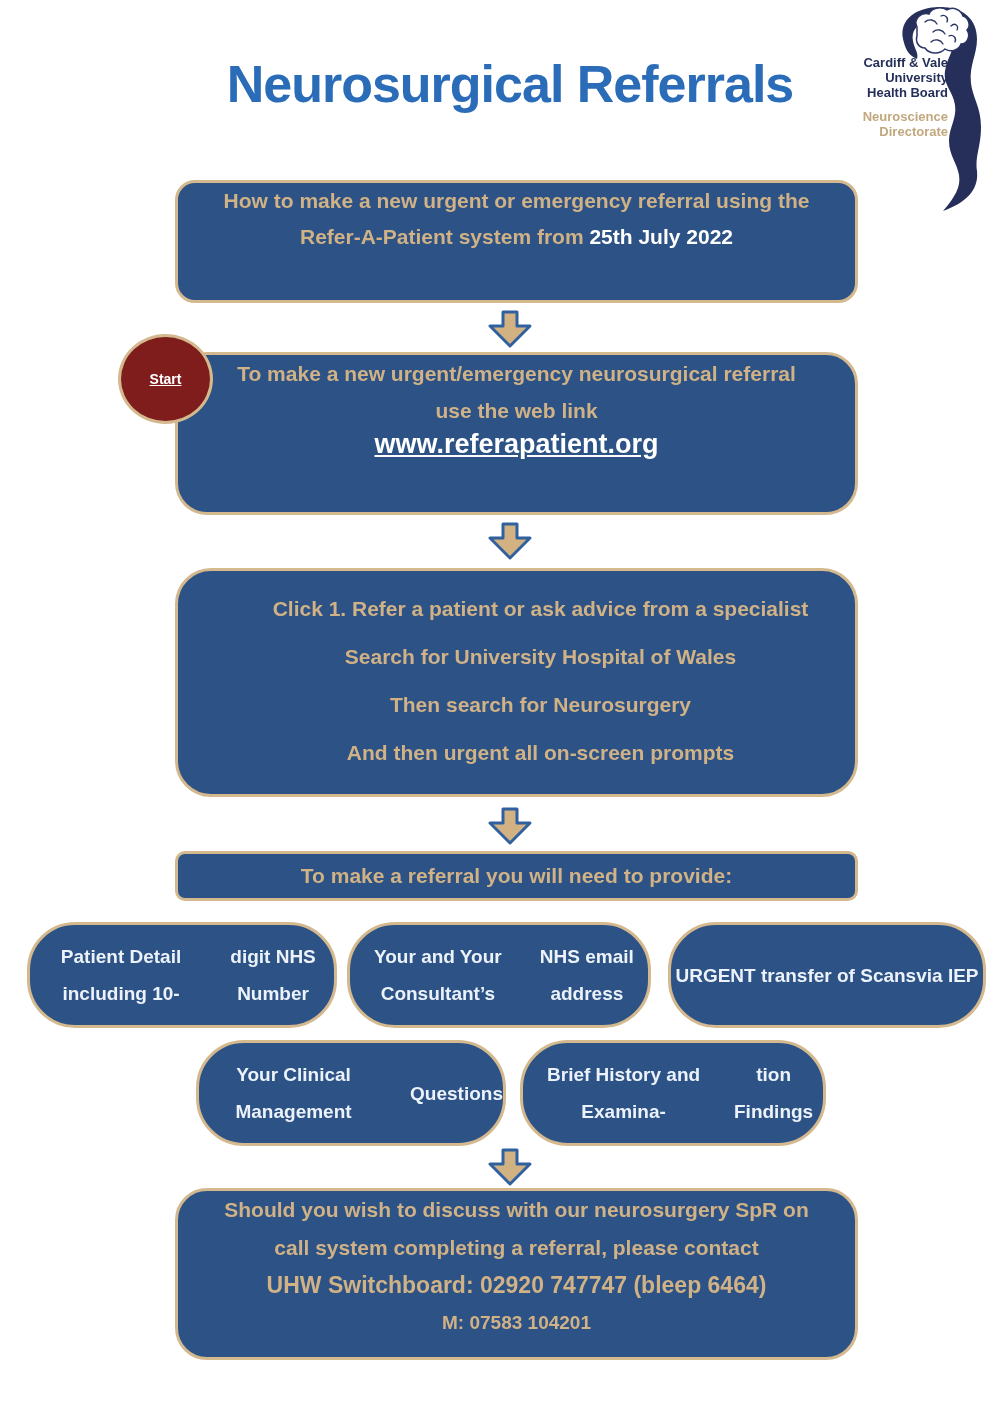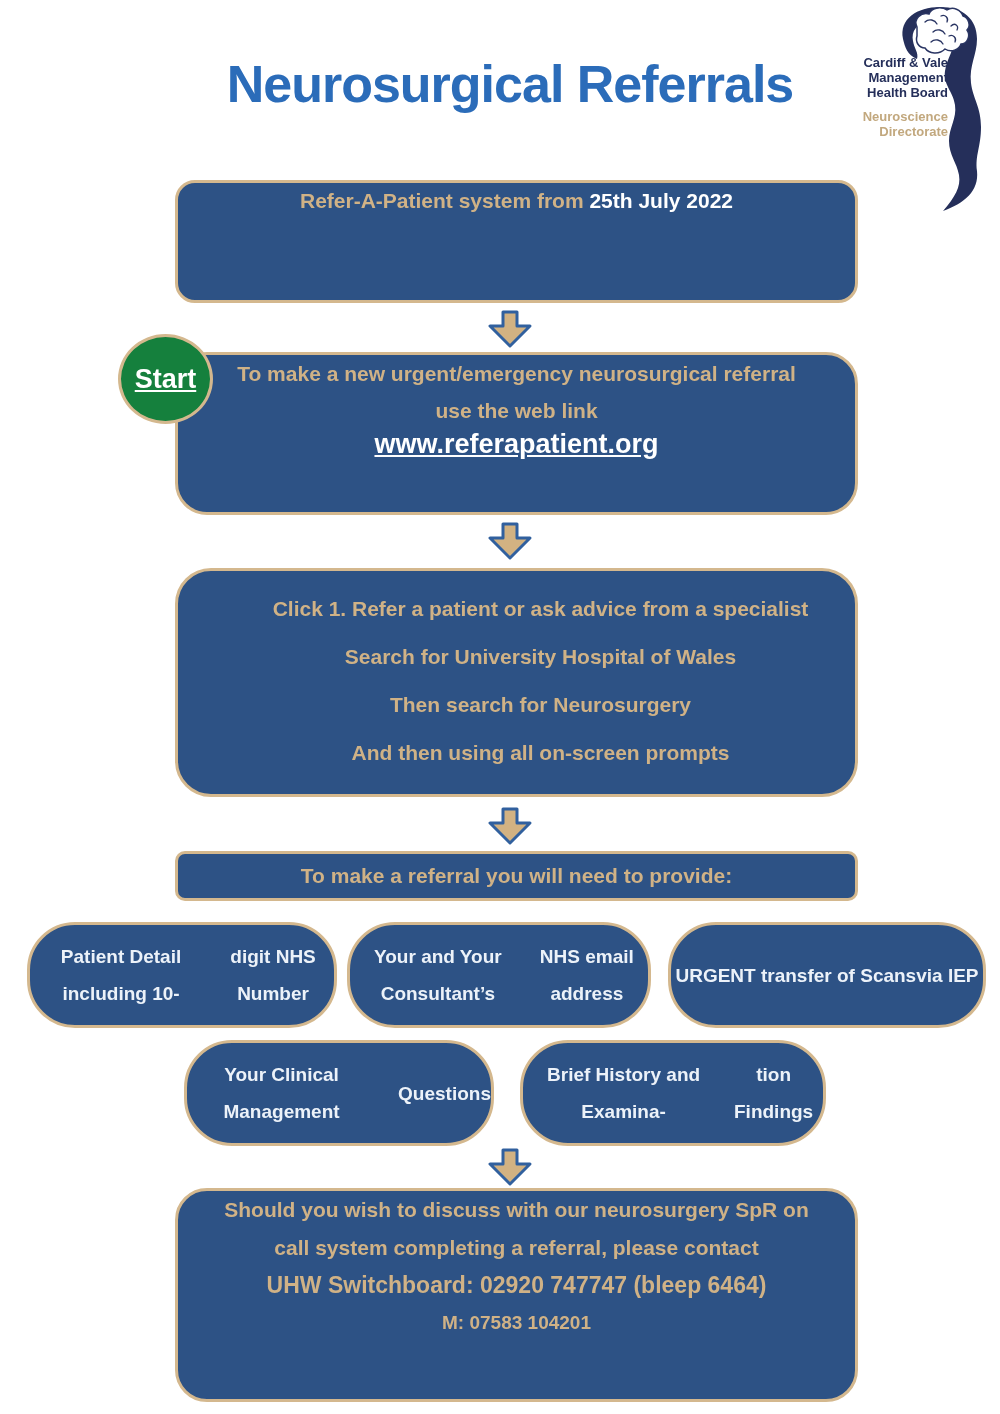--- a/index.html
+++ b/index.html
@@ -31,22 +31,22 @@
     background:#2D5285; border:3px solid #D4B88E;
     color:#D0B286; text-align:center; font-size:21px;
   }
   #intro-box   { top:180px;  height:123px; border-radius:20px; }
   .intro-line1 { margin-top:16px; line-height:36px; }
   .intro-line2 { line-height:36px; }
   .highlight   { color:#FFFFFF; }
 
   .start-circle {
     position:absolute; left:118px; top:334px; width:95px; height:90px;
-    box-sizing:border-box; background:#15803d; border:3px solid #D4B88E;
-    border-radius:50%; color:#FFFFFF; font-size:27px;
+    box-sizing:border-box; background:#7f1d1d; border:3px solid #D4B88E;
+    border-radius:50%; color:#FFFFFF; font-size:14px;
     display:flex; align-items:center; justify-content:center; z-index:5;text-decoration:underline;
   }
 
   #weblink-box { top:352px; height:163px; border-radius:32px; }
   .wl-p1   { margin-top:17px; line-height:37px; }
   .wl-p2   { margin-top:16px; }
   .wl-link { font-size:27px; color:#FFFFFF; text-decoration:underline; cursor:pointer; }
 
   #steps-box { top:568px; height:229px; border-radius:36px; padding-top:14px; }
   .step-line { line-height:48px;margin-left:48px; }
@@ -58,24 +58,24 @@
 
   .pill {
     position:absolute; height:106px; box-sizing:border-box;
     background:#2D5285; border:3px solid #D4B88E; border-radius:48px;
     color:#ECF2F9; font-size:19px; line-height:37px; text-align:center;
     display:flex; align-items:center; justify-content:center;
   }
   #pill-1 { left:27px;  top:922px;  width:310px; }
   #pill-2 { left:347px; top:922px;  width:304px; }
   #pill-3 { left:668px; top:922px;  width:318px; }
-  #pill-4 { left:184px; top:1040px; width:310px;gap:22px; }
+  #pill-4 { left:196px; top:1040px; width:310px;gap:22px; }
   #pill-5 { left:520px; top:1040px; width:306px; }
 
-  #contact-box { top:1188px; height:214px; border-radius:32px; }
+  #contact-box { top:1188px; height:172px; border-radius:32px; }
   .contact-p1 { margin-top:21px; line-height:38px; }
   .contact-p2 { margin-top:10px; font-size:23px; line-height:37px; }
   .contact-p3 { margin-top:10px; font-size:19px; line-height:37px; }
 
   
   .arrow { position:absolute; left:488px; width:44px; height:38px; }
   #arrow-1 { top:310px; }
   #arrow-2 { top:522px; }
   #arrow-3 { top:807px; }
   #arrow-4 { top:1148px; }
@@ -101,30 +101,31 @@
         <path d="M30,19 C34,15 40,17 42,21"></path>
         <path d="M46,13 C50,11 54,15 52,19"></path>
         <path d="M38,29 C42,25 48,27 50,31"></path>
         <path d="M56,23 C60,19 64,23 62,27"></path>
         <path d="M36,39 C40,35 46,37 48,41"></path>
         <path d="M54,33 C58,31 62,35 60,39"></path>
       </g>
     </svg>
     <div class="logo-text">
       <div>Cardiff &amp; Vale</div>
-      <div>Management</div>
+      <div>University</div>
       <div>Health Board</div>
       <div class="logo-dept">
         <div>Neuroscience</div>
         <div>Directorate</div>
       </div>
     </div>
   </div>
 
   <div class="box" id="intro-box">
+    <p class="intro-line1">How to make a new urgent or emergency referral using the</p>
     <p class="intro-line2"><span>Refer-A-Patient system from </span><span class="highlight">25th July 2022</span></p>
   </div>
 
   <div class="arrow" id="arrow-1">
     <svg width="44" height="38" viewBox="0 0 44 38">
       <path d="M15 2 L29 2 L29 16 L42 16 L22 36 L2 16 L15 16 Z" fill="#D2B282" stroke="#31609E" stroke-width="3" stroke-linejoin="round"></path>
     </svg>
   </div>
 
   <div class="start-circle">
@@ -144,21 +145,21 @@
   <div class="arrow" id="arrow-2">
     <svg width="44" height="38" viewBox="0 0 44 38">
       <path d="M15 2 L29 2 L29 16 L42 16 L22 36 L2 16 L15 16 Z" fill="#D2B282" stroke="#31609E" stroke-width="3" stroke-linejoin="round"></path>
     </svg>
   </div>
 
   <div class="box" id="steps-box">
     <div class="step-line">Click 1. Refer a patient or ask advice from a specialist</div>
     <div class="step-line">Search for University Hospital of Wales</div>
     <div class="step-line">Then search for Neurosurgery</div>
-    <div class="step-line">And then using all on-screen prompts</div>
+    <div class="step-line">And then urgent all on-screen prompts</div>
   </div>
 
   <div class="arrow" id="arrow-3">
     <svg width="44" height="38" viewBox="0 0 44 38">
       <path d="M15 2 L29 2 L29 16 L42 16 L22 36 L2 16 L15 16 Z" fill="#D2B282" stroke="#31609E" stroke-width="3" stroke-linejoin="round"></path>
     </svg>
   </div>
 
   <div class="box" id="provide-banner">
     <span>To make a referral you will need to provide:</span>

